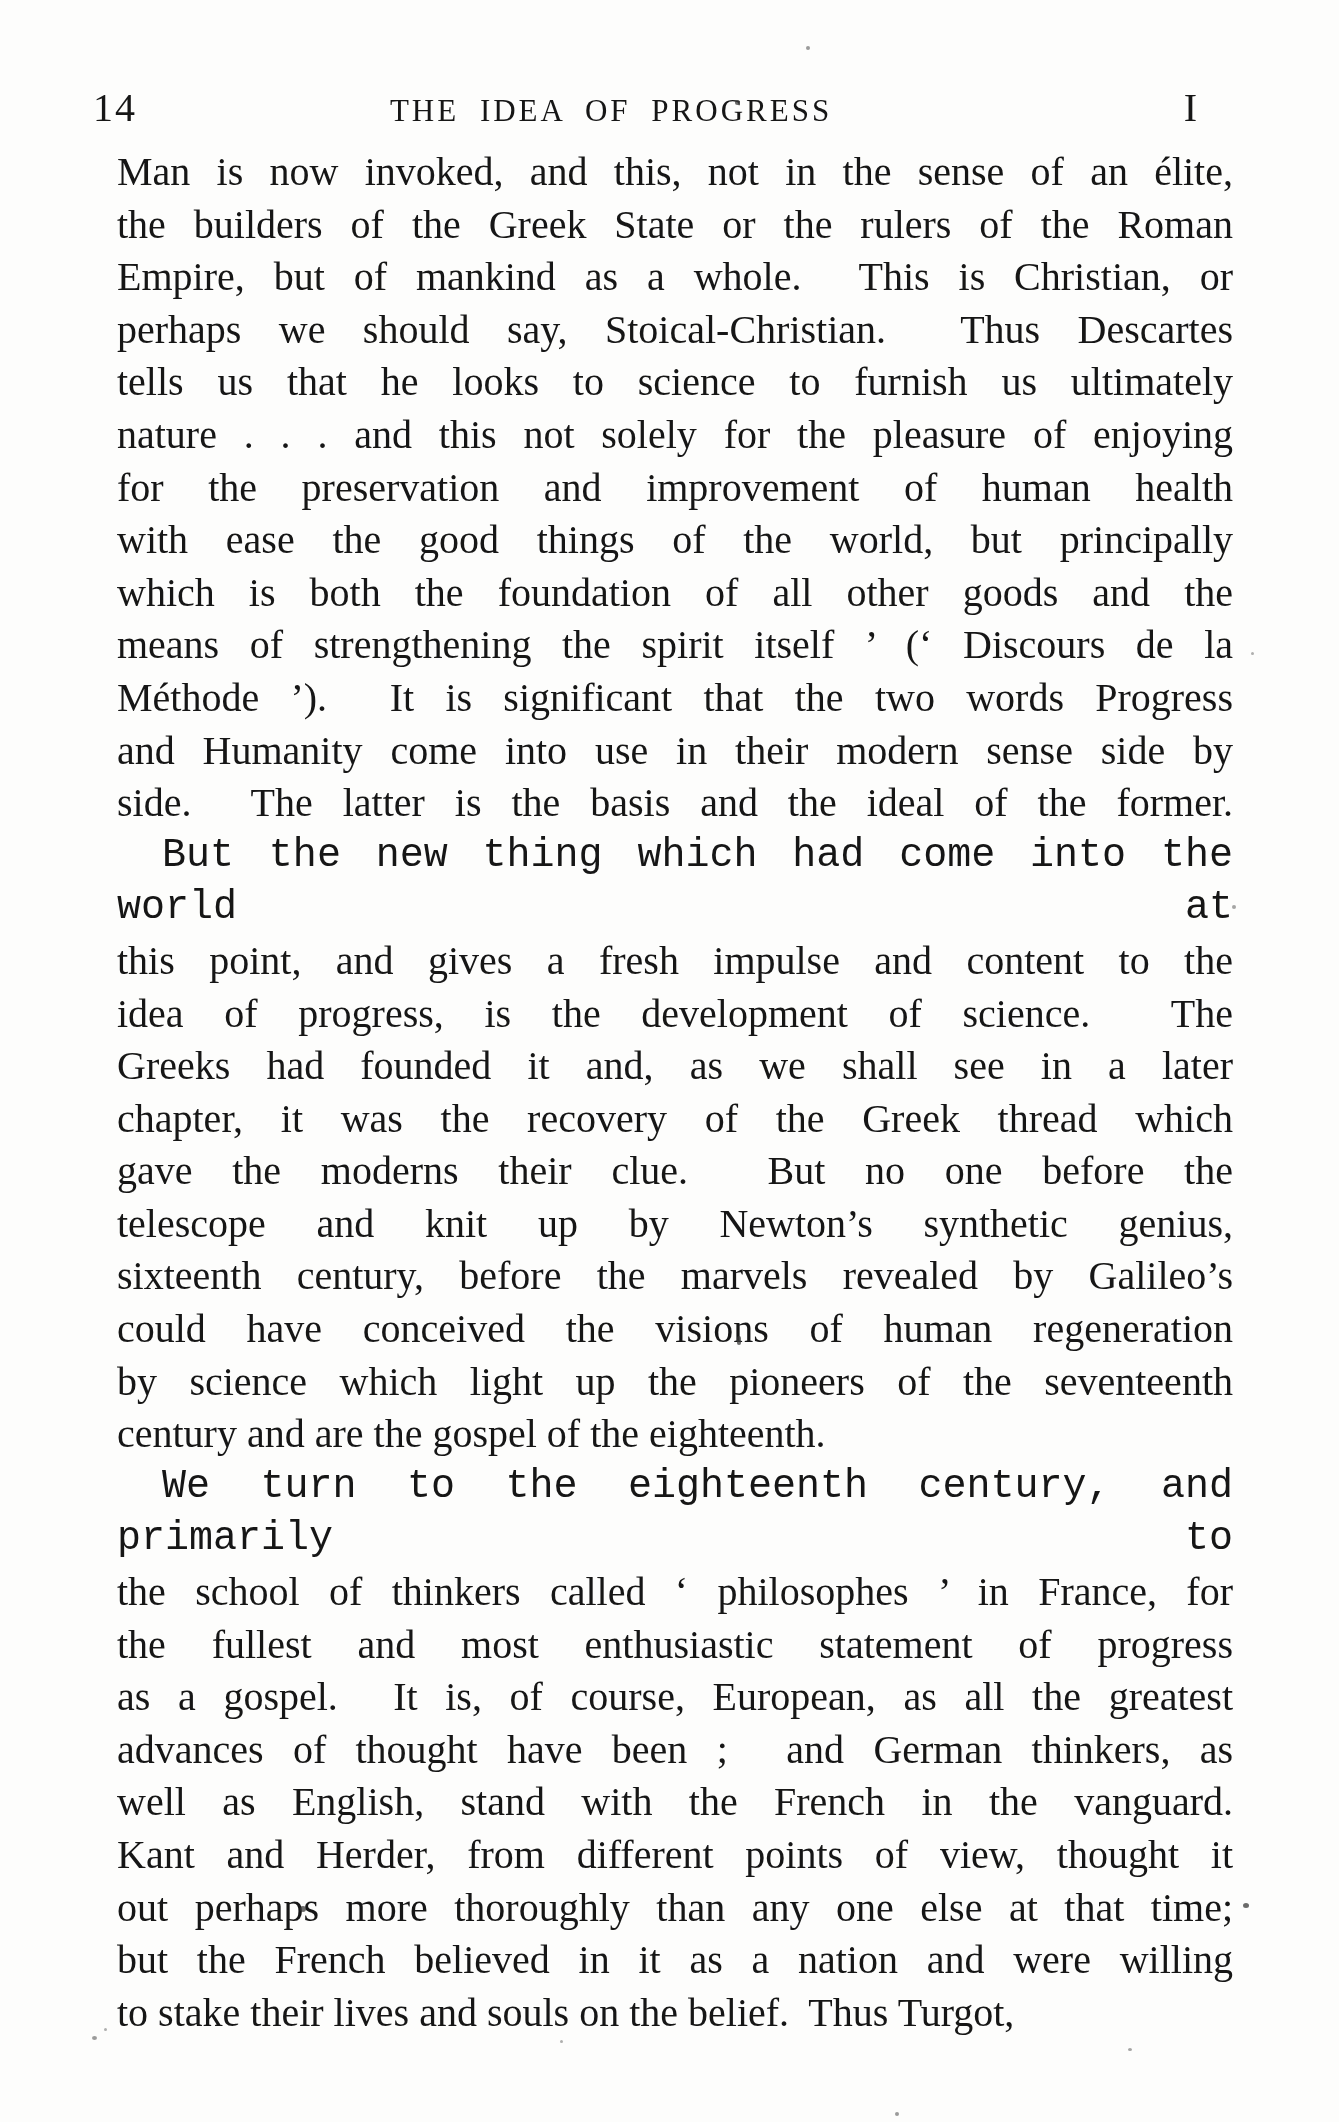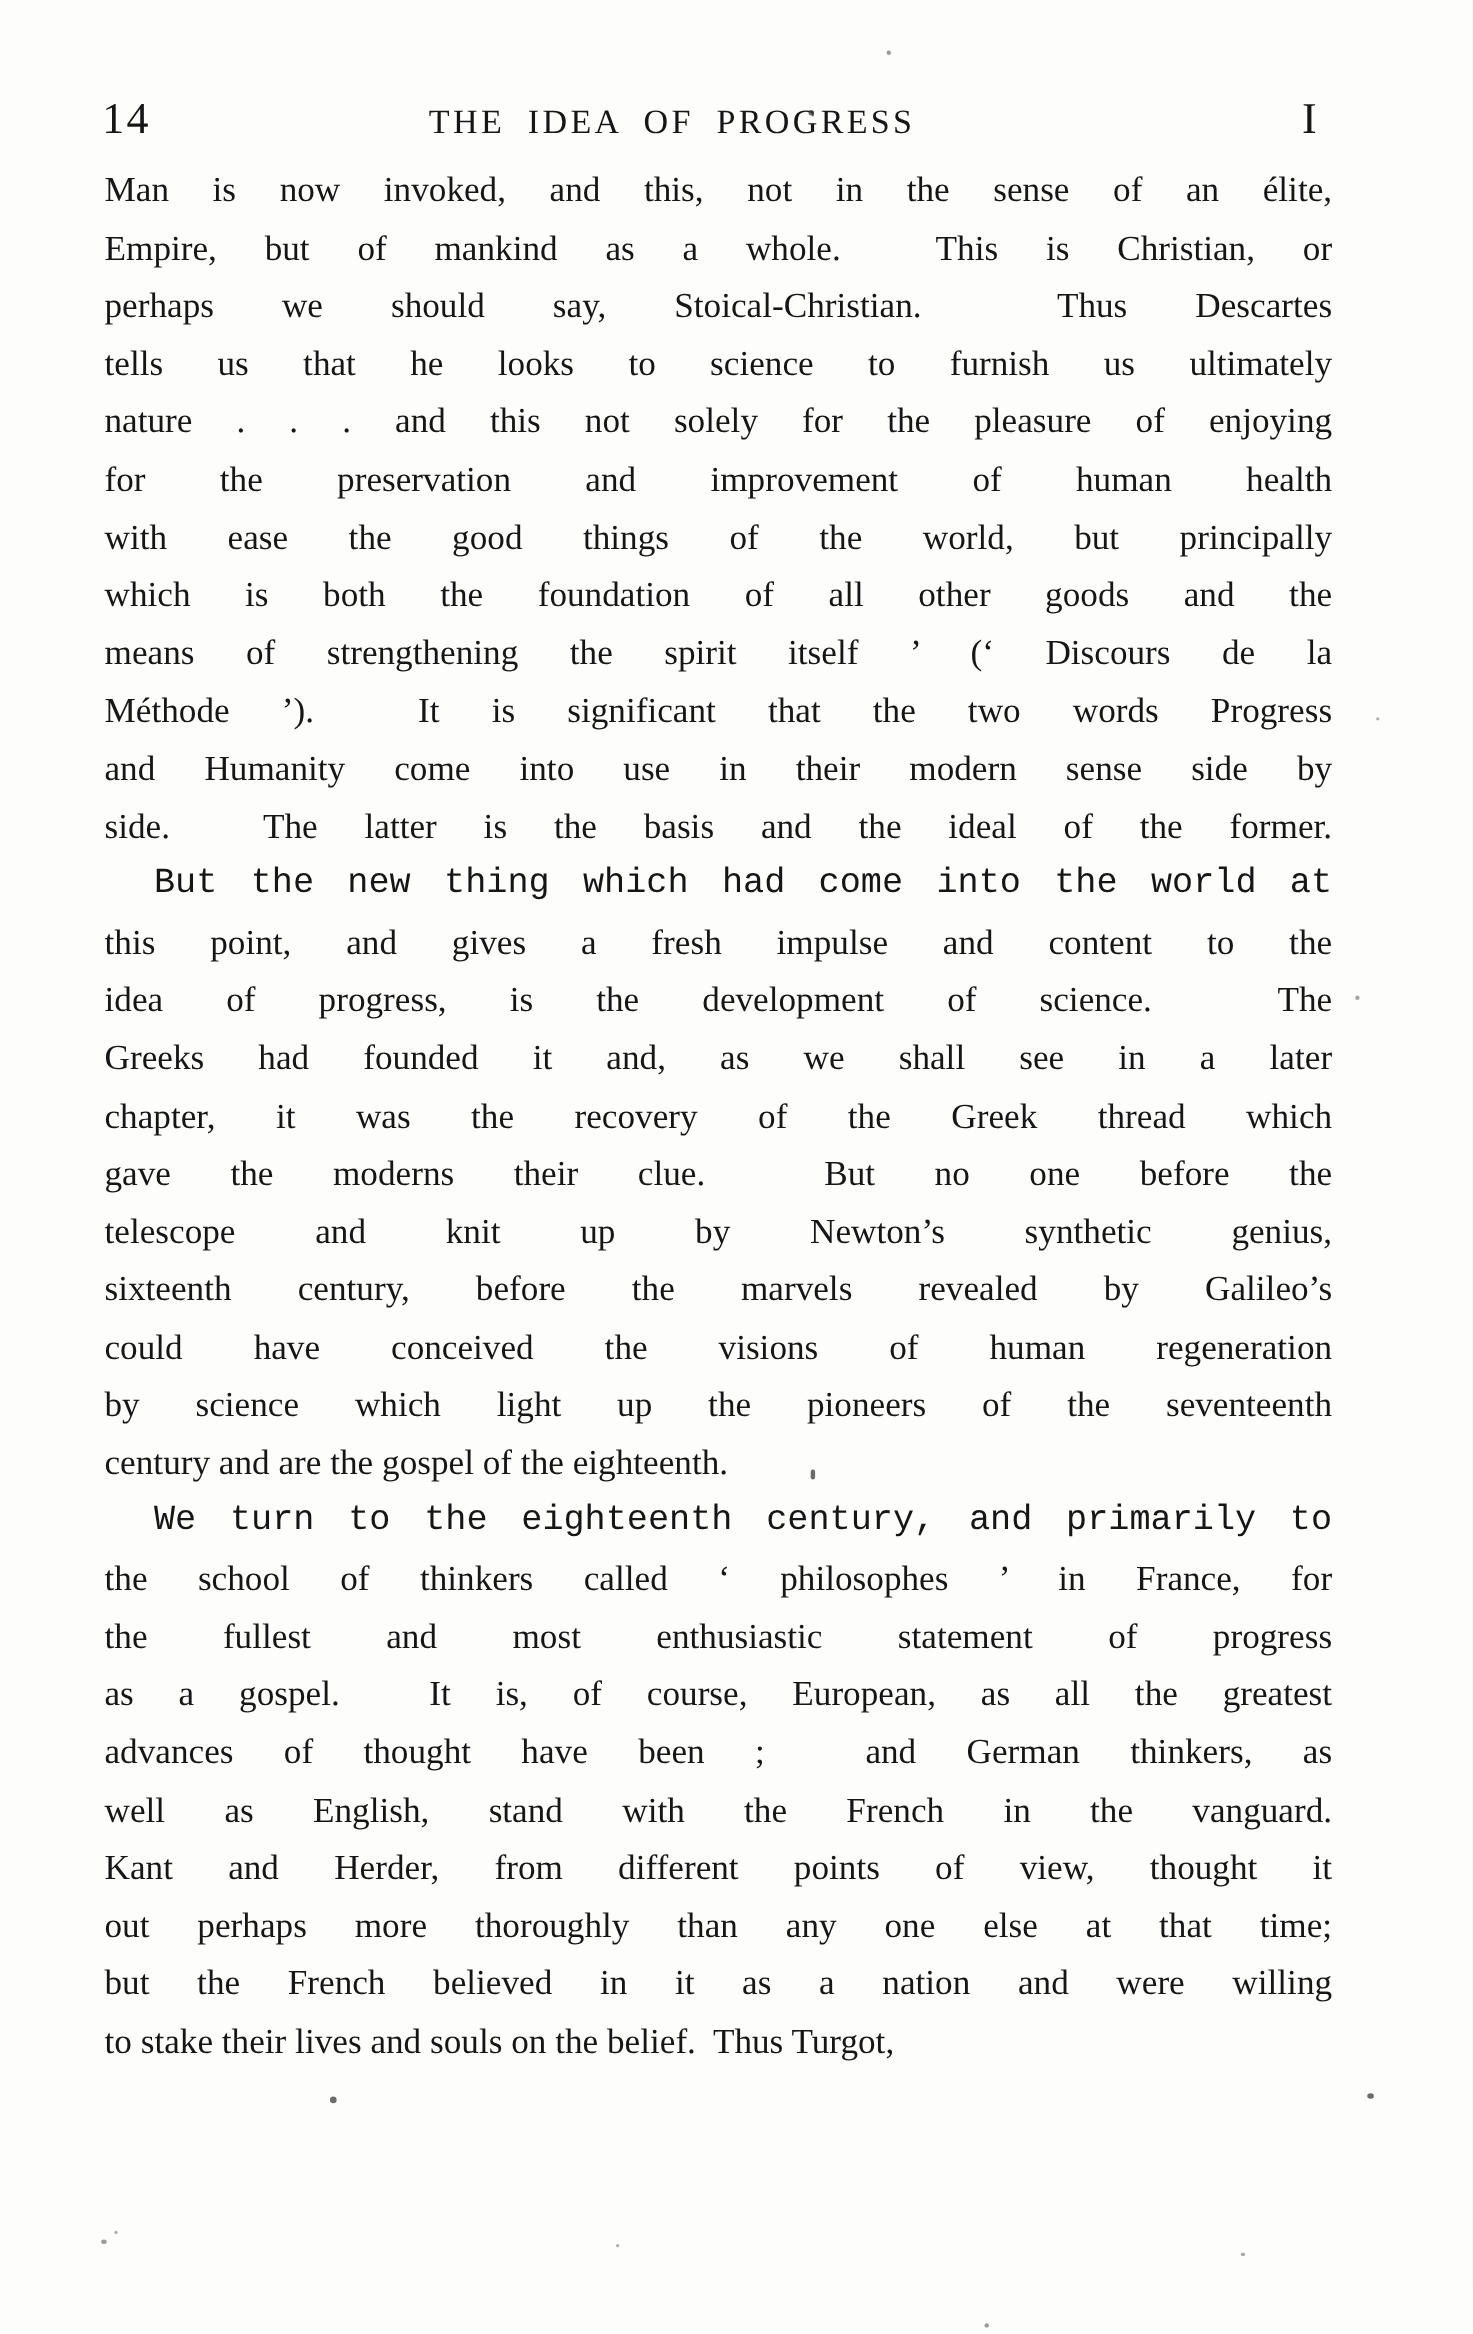--- a/index.html
+++ b/index.html
@@ -41,23 +41,23 @@
   .chapter-num {
     font-size: 40px;
     width: 120px;
     text-align: right;
     padding-right: 18px;
   }
   
   .page-body {
     position: absolute;
     top: 146px;
-    left: 95px;
+    left: 117px;
     width: 1116px;
-    font-size: 32px;
+    font-size: 40px;
     line-height: 52.6px;
   }
   .line {
     white-space: pre-wrap;
     text-align: justify;
     text-align-last: justify;
   }
   .line.first-indent {
     text-indent: 45px;
     font-family: Liberation Mono, monospace;
@@ -92,20 +92,21 @@
 
   <div class="running-head">
     <div class="folio">14</div>
     <div class="head-title">THE IDEA OF PROGRESS</div>
     <div class="chapter-num">I</div>
   </div>
 
   <div class="page-body">
       <div class="para">
         <div class="line">Man is now invoked, and this, not in the sense of an élite,</div>
+        <div class="line">the builders of the Greek State or the rulers of the Roman</div>
         <div class="line">Empire, but of mankind as a whole.  This is Christian, or</div>
         <div class="line">perhaps we should say, Stoical-Christian.  Thus Descartes</div>
         <div class="line">tells us that he looks to science to furnish us ultimately</div>
         <div class="line">nature . . . and this not solely for the pleasure of enjoying</div>
         <div class="line">for the preservation and improvement of human health</div>
         <div class="line">with ease the good things of the world, but principally</div>
         <div class="line">which is both the foundation of all other goods and the</div>
         <div class="line">means of strengthening the spirit itself ’ (‘ Discours de la</div>
         <div class="line">Méthode ’).  It is significant that the two words Progress</div>
         <div class="line">and Humanity come into use in their modern sense side by</div>

